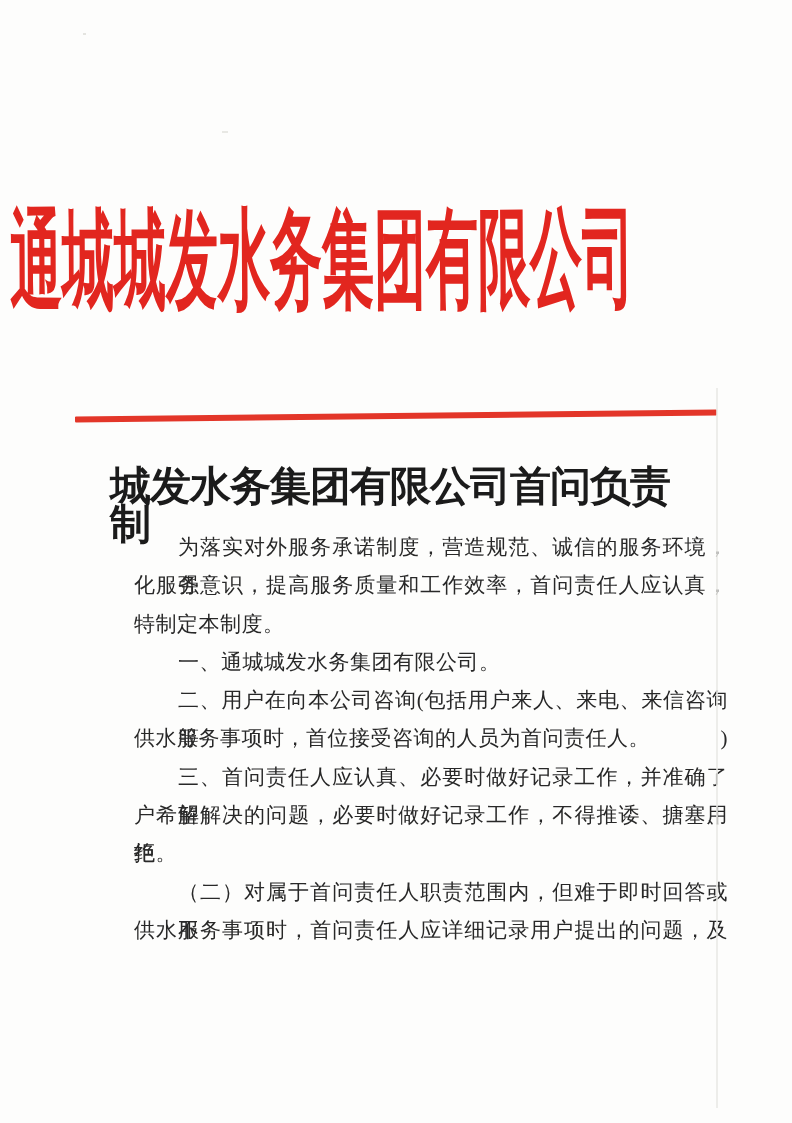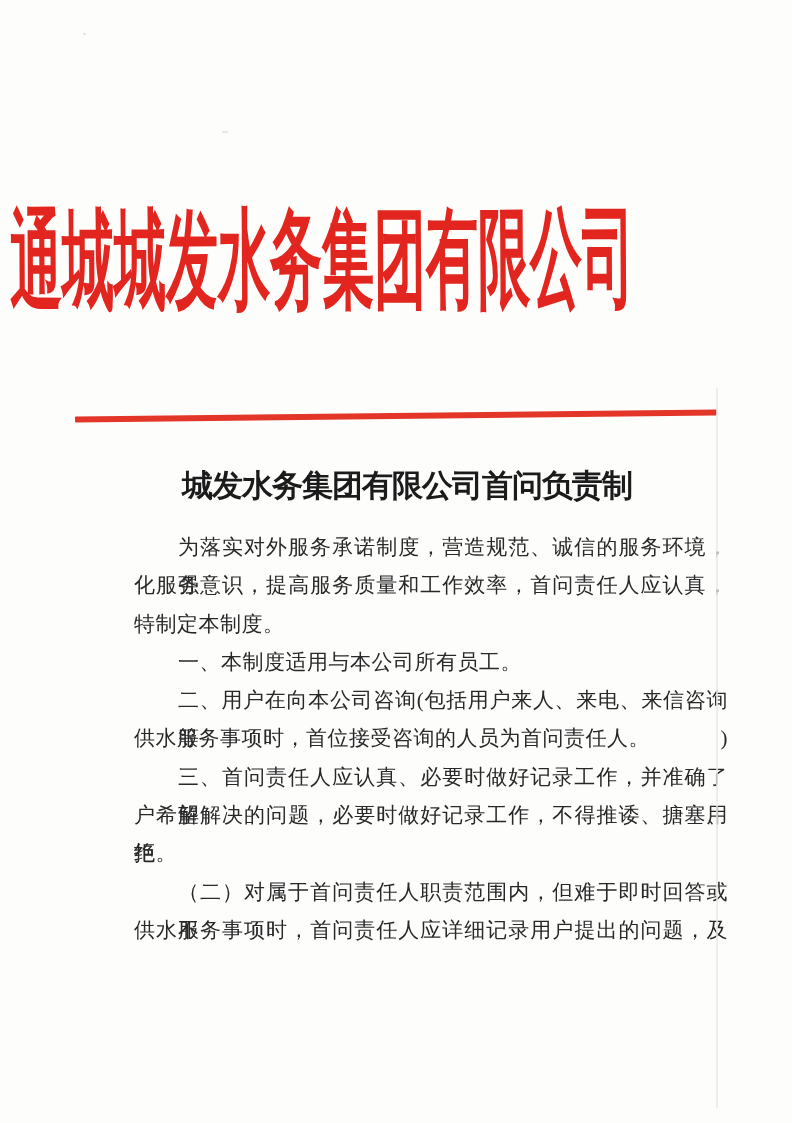--- a/index.html
+++ b/index.html
@@ -50,22 +50,21 @@
     transform: rotate(-0.62deg);
     transform-origin: center;
   }
   
   .doc-title {
     position: absolute;
     top: 467px;
     left: 110px;
     width: 594px;
     margin: 0;
-    text-align: center;
-    font-size: 31px;
+    font-size: 41px;
     font-weight: bold;
     letter-spacing: -1px;
     line-height: 38px;
     color: var(--title-black, #1b1b1b);
   }
   
   .body-block {
     position: absolute;
     top: 528px;
     left: 110px;
@@ -128,21 +127,21 @@
   </div>
 
   <div class="divider"></div>
 
   <h1 class="doc-title">城发水务集团有限公司首问负责制</h1>
 
   <div class="body-block">
     <div class="bl ind full">为落实对外服务承诺制度，营造规范、诚信的服务环境，强</div>
     <div class="bl full">化服务意识，提高服务质量和工作效率，首问责任人应认真，</div>
     <div class="bl plain">特制定本制度。</div>
-    <div class="bl ind plain">一、本制度适用与本公司所有员工。</div>
+    <div class="bl ind plain">一、通城城发水务集团有限公司。</div>
     <div class="bl ind full">二、用户在向本公司咨询(包括用户来人、来电、来信咨询等)</div>
     <div class="bl plain">供水服务事项时，首位接受咨询的人员为首问责任人。</div>
     <div class="bl ind full">三、首问责任人应认真、必要时做好记录工作，并准确了解用</div>
     <div class="bl full">户希望解决的问题，必要时做好记录工作，不得推诿、搪塞、拒</div>
     <div class="bl plain">绝。</div>
     <div class="bl ind full">（二）对属于首问责任人职责范围内，但难于即时回答或不</div>
     <div class="bl full">供水服务事项时，首问责任人应详细记录用户提出的问题，及</div>
   </div>
 
   <div class="scan-vline"></div>

